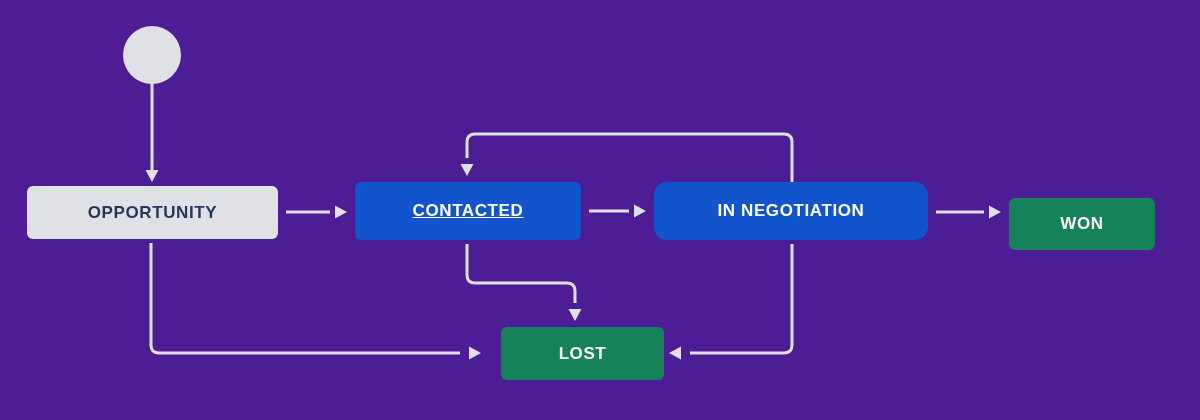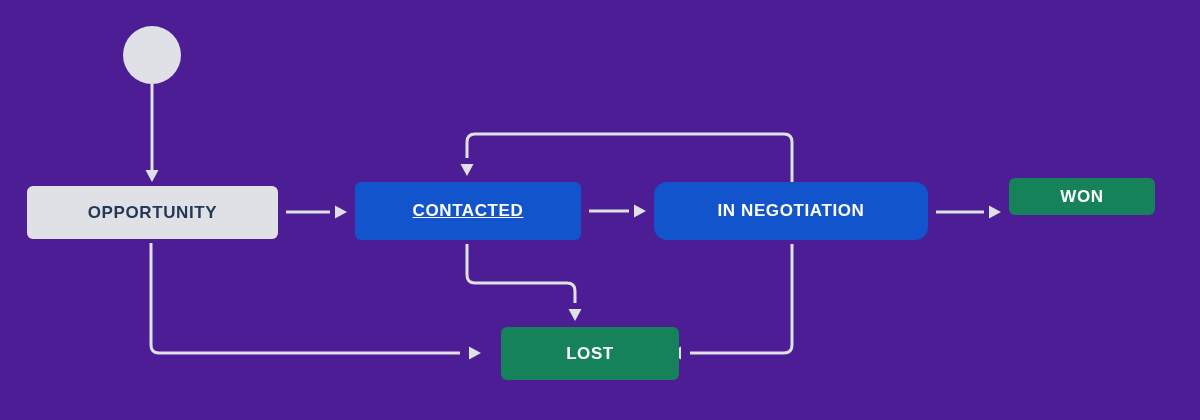--- a/index.html
+++ b/index.html
@@ -86,21 +86,21 @@
       <div class="node-start" style="left: 123px; top: 26px; width: 58px; height: 58px; background: rgb(223, 225, 230);"></div>
       <div class="node" style="left: 27px; top: 186px; width: 251px; height: 53px; background: rgb(223, 225, 230); color: rgb(37, 56, 88);">
         <span>OPPORTUNITY</span>
       </div>
       <div class="node" style="left: 355px; top: 182px; width: 226px; height: 58px; background: rgb(17, 84, 204); color: rgb(255, 255, 255); text-decoration: underline;">
         <span>CONTACTED</span>
       </div>
       <div class="node" style="left: 654px; top: 182px; width: 274px; height: 58px; background: rgb(17, 84, 204); color: rgb(255, 255, 255); border-radius: 13px;">
         <span>IN NEGOTIATION</span>
       </div>
-      <div class="node" style="left: 1009px; top: 178px; width: 146px; height: 37px; background: rgb(22, 130, 89); color: rgb(255, 255, 255);">
+      <div class="node" style="left: 1009px; top: 198px; width: 146px; height: 52px; background: rgb(22, 130, 89); color: rgb(255, 255, 255);">
         <span>WON</span>
       </div>
-      <div class="node" style="left: 501px; top: 327px; width: 178px; height: 53px; background: rgb(22, 130, 89); color: rgb(255, 255, 255);">
+      <div class="node" style="left: 501px; top: 327px; width: 163px; height: 53px; background: rgb(22, 130, 89); color: rgb(255, 255, 255);">
         <span>LOST</span>
       </div>
     </div>
 
 </div>
 
 </body></html>

